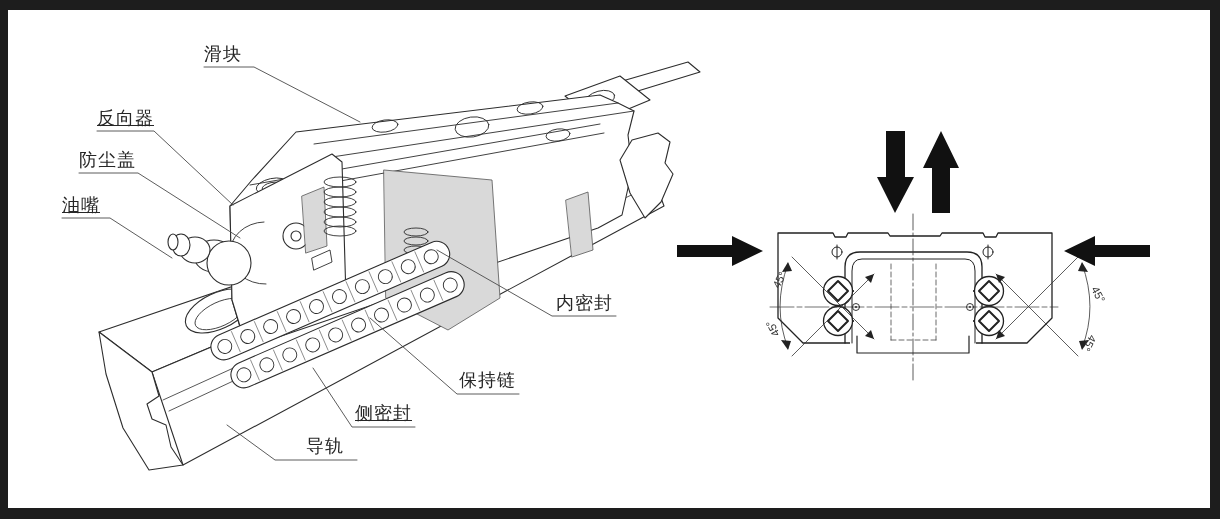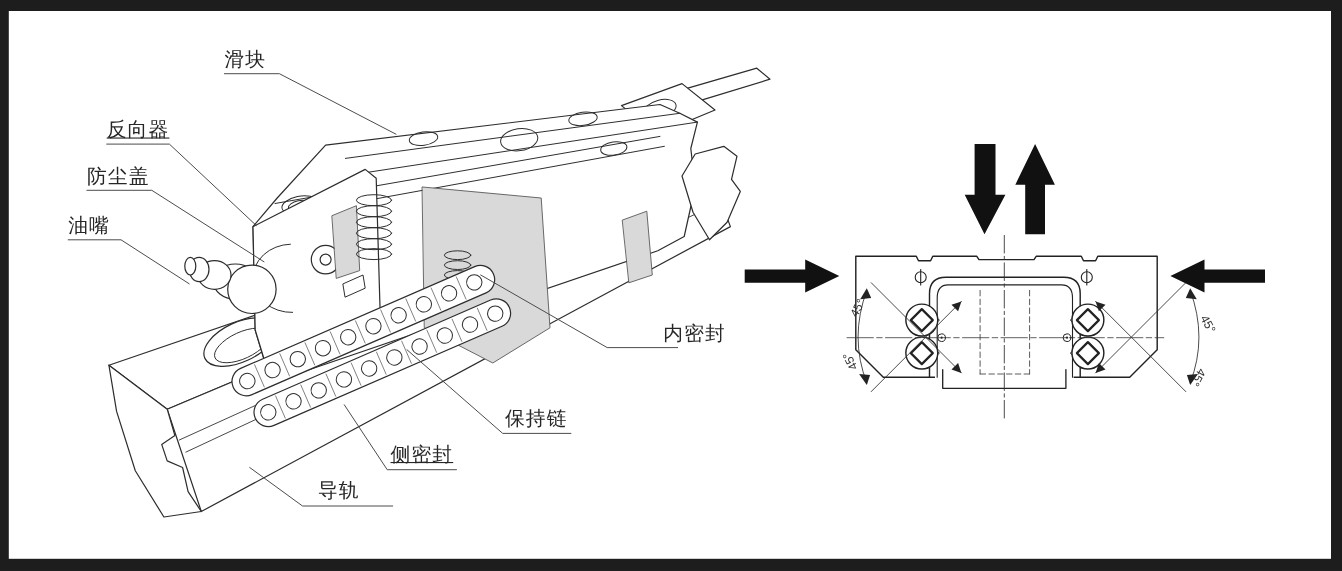--- a/index.html
+++ b/index.html
@@ -249,18 +249,18 @@
         <polygon points="932,213 950,213 950,168 959,168 941,131 923,168 932,168"></polygon>
         <polygon points="677,245 732,245 732,236 763,251 732,266 732,257 677,257"></polygon>
         <polygon points="1150,245 1095,245 1095,236 1064,251 1095,266 1095,257 1150,257"></polygon>
       </g>
     </g>
   </svg>
 
   <div class="lbl" style="left:204px;top:44px;">滑块</div>
   <div class="lbl" style="left:97px;top:108px;text-decoration:underline;">反向器</div>
   <div class="lbl" style="left:79px;top:150px;">防尘盖</div>
-  <div class="lbl" style="left:62px;top:195px;">油嘴</div>
-  <div class="lbl" style="left:556px;top:293px;margin-left:47px;">内密封</div>
+  <div class="lbl" style="left:62px;top:195px;text-decoration:underline;">油嘴</div>
+  <div class="lbl" style="left:556px;top:293px;">内密封</div>
   <div class="lbl" style="left:459px;top:370px;">保持链</div>
   <div class="lbl" style="left:355px;top:403px;text-decoration:underline;">侧密封</div>
-  <div class="lbl" style="left:289px;top:436px;">导轨</div>
+  <div class="lbl" style="left:306px;top:436px;">导轨</div>
 </div>
 
 </body></html>

